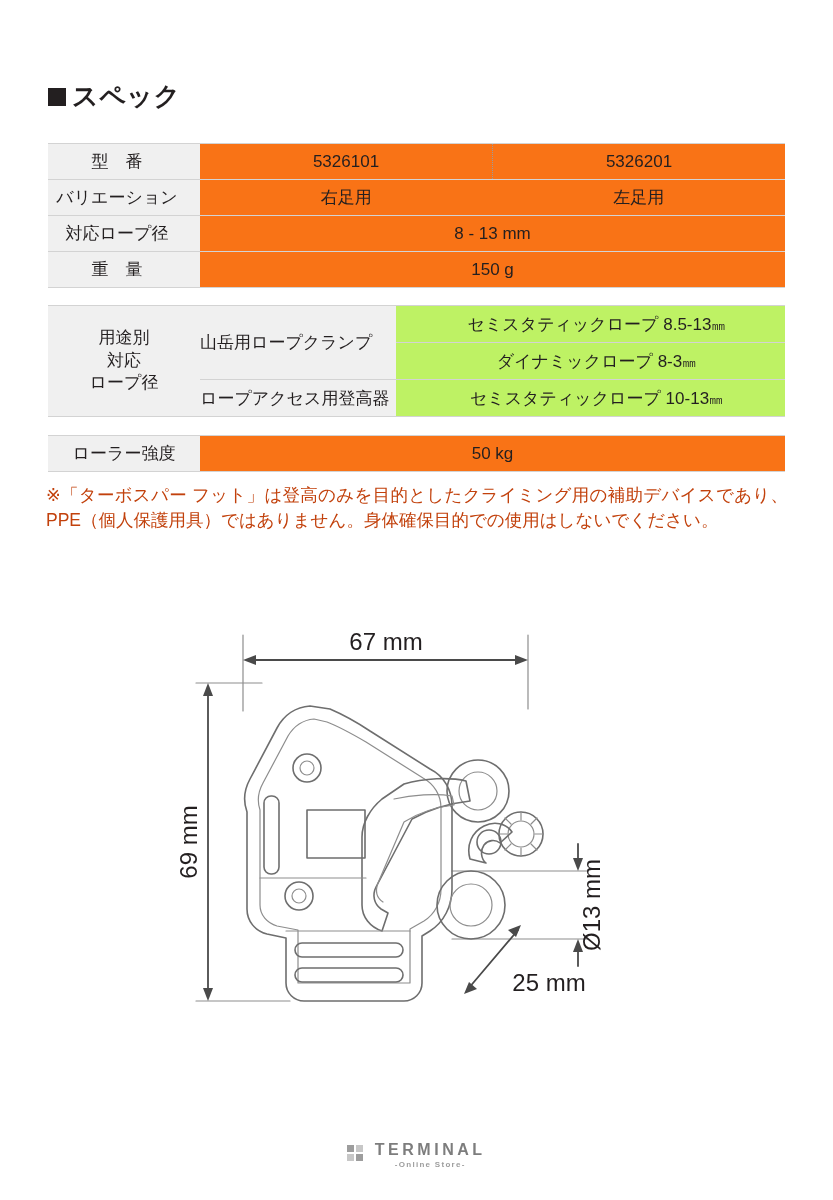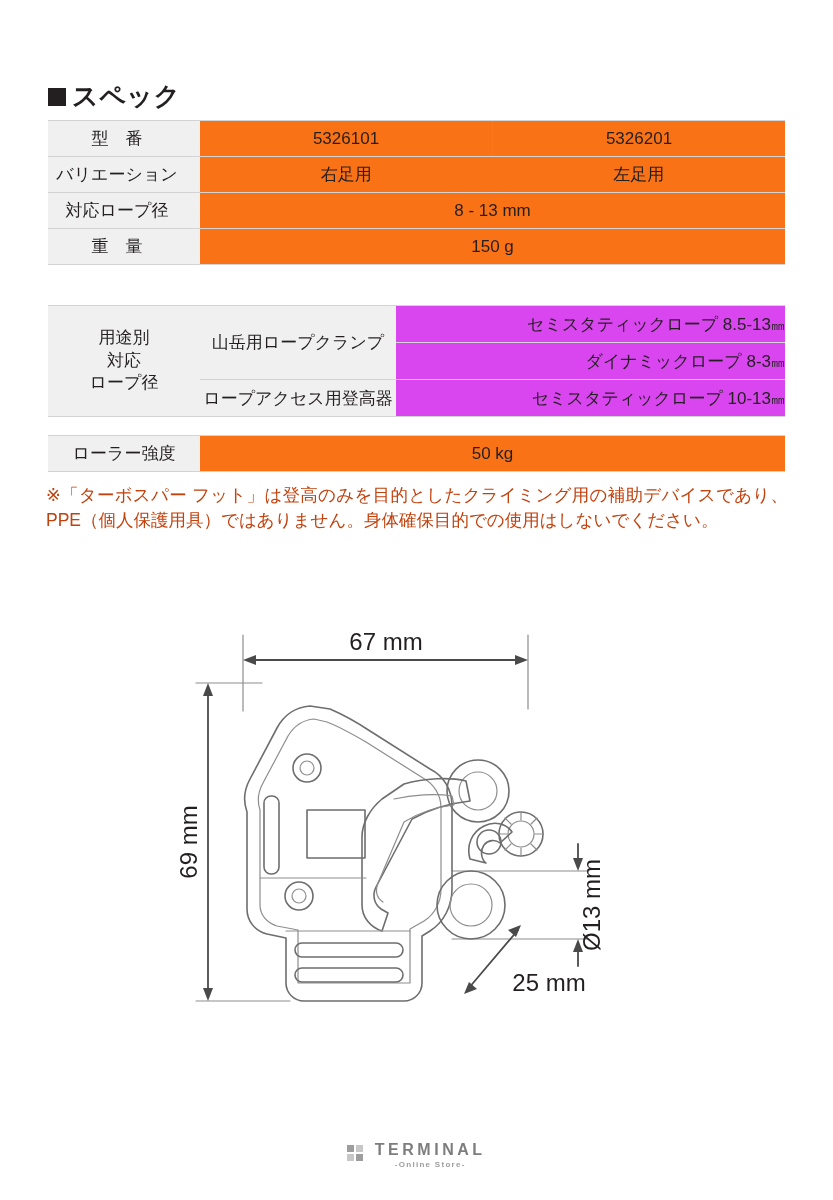--- a/index.html
+++ b/index.html
@@ -76,41 +76,41 @@
     text-align: center;
     padding-right: 0 !important;
   }
   .val {
     background: #f97316;
   }
   .dotted-left {
     border-left: 1px dotted #9a9a9a;
   }
 
-  #table-main { top: 89px; }
+  #table-main { top: 112px; }
   #table-main td { height: 35px; }
 
   #table-usage { top: 274px; }
   #table-usage td { height: 36px; }
   #table-usage .lbl-tall {
     background: #f0f0f0;
     width: 152px;
     text-align: center;
     font-size: 17px;
     line-height: 1.32;
   }
   #table-usage .subl {
     background: #f0f0f0;
     width: 196px;
-    text-align: center;
+    text-align: left;
     font-size: 17px;
   }
   #table-usage .rope {
-    background: #d946ef;
-    text-align: right;
+    background: #bef264;
+    text-align: center;
     padding-left: 12px !important;
     font-size: 17px;
   }
 
   #table-roller { top: 404px; }
   #table-roller td { height: 35px; }
 
   .small-unit {
     font-size: 14px;
   }

